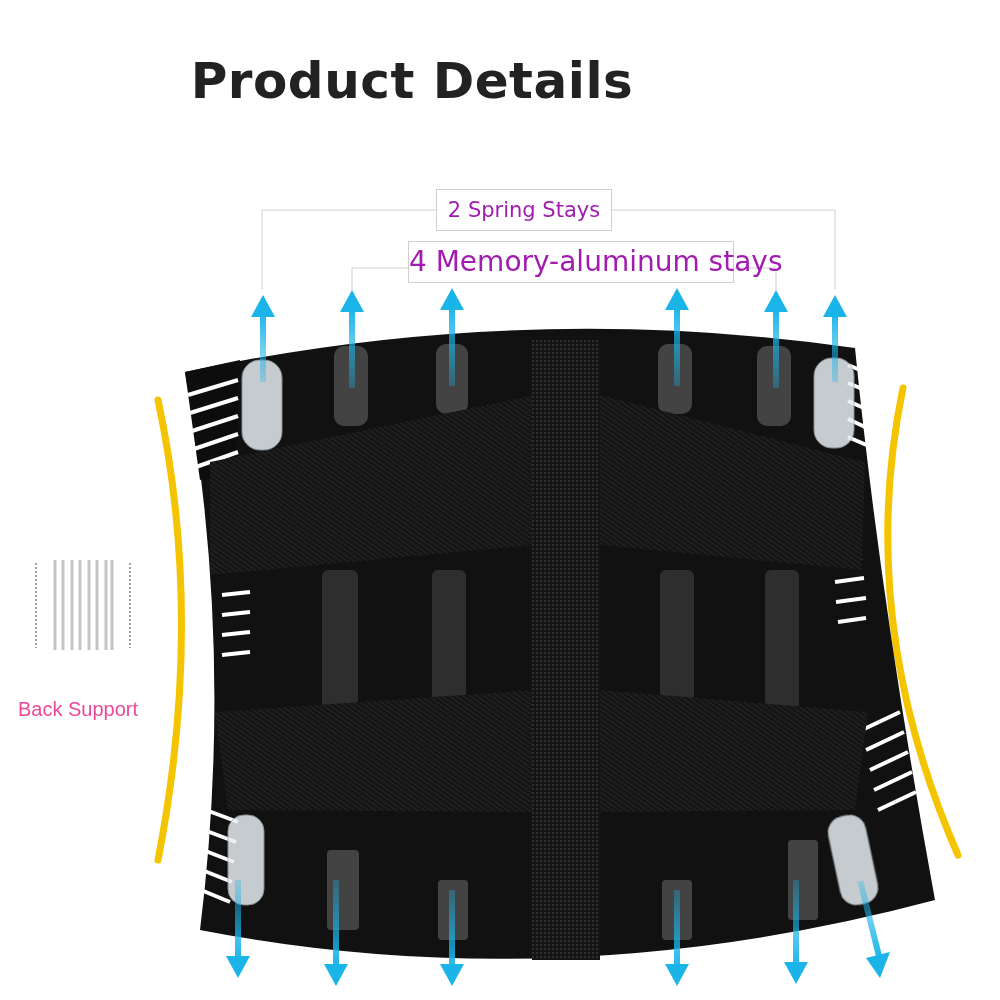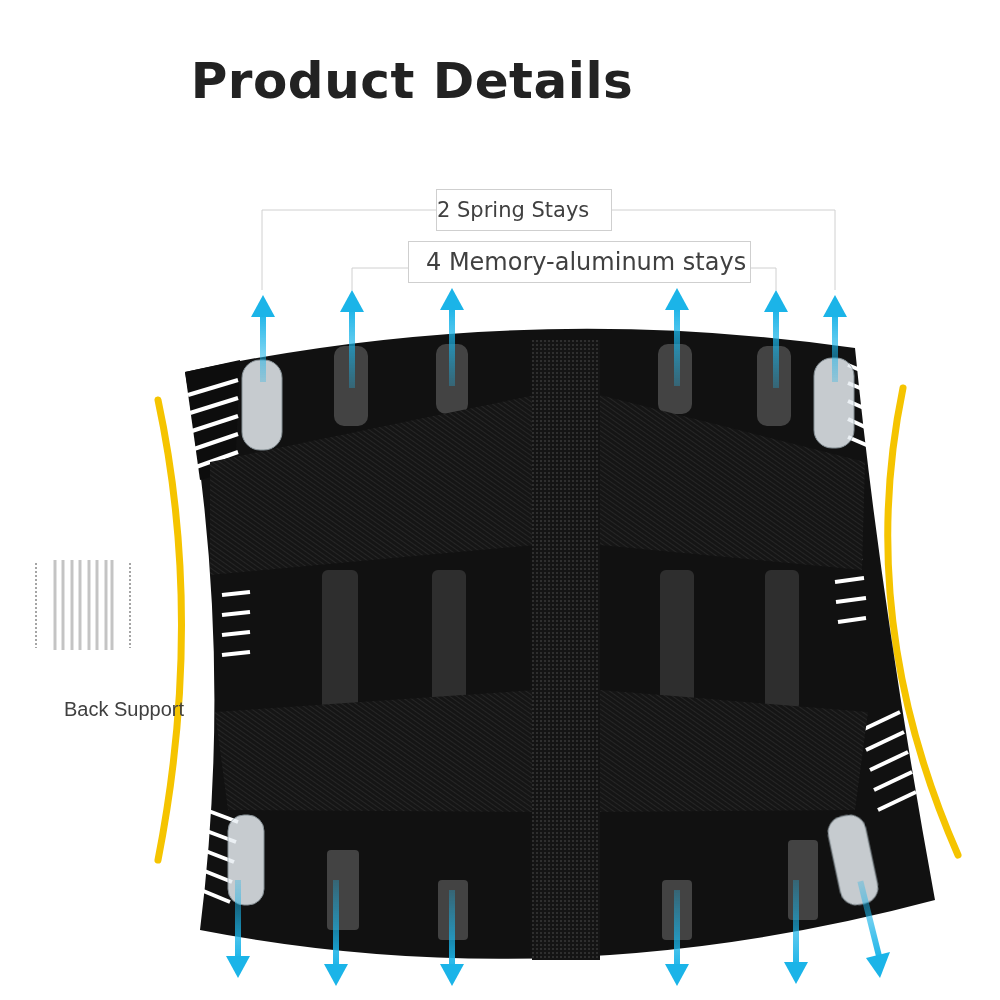--- a/index.html
+++ b/index.html
@@ -1,21 +1,21 @@
 <!DOCTYPE html>
 <html><head>
 <meta charset="utf-8">
 <style>
   html,body{margin:0;padding:0;background:#ffffff;}
   body{width:1000px;height:1000px;position:relative;overflow:hidden;font-family:"DejaVu Sans",sans-serif;}
   .title{position:absolute;left:0;top:52px;width:824px;text-align:center;font-family:"DejaVu Sans",sans-serif;font-weight:bold;font-size:50px;color:#222222;letter-spacing:0.5px;}
-  .label-box{position:absolute;background:#fff;border:1px solid #cfcfcf;color:#404040;font-family:"DejaVu Sans",sans-serif;text-align:left;white-space:nowrap;}
+  .label-box{position:absolute;background:#fff;border:1px solid #cfcfcf;color:#a21caf;font-family:"DejaVu Sans",sans-serif;text-align:center;white-space:nowrap;}
   .label-spring{left:436px;top:189px;width:174px;height:40px;line-height:40px;font-size:21px;}
-  .label-memory{left:408px;top:241px;width:324px;height:40px;line-height:40px;font-size:24px;padding-left:17px;}
-  .back-label{position:absolute;left:18px;top:698px;font-family:"Liberation Sans",sans-serif;font-size:20px;color:#404040;margin-left:46px;}
+  .label-memory{left:408px;top:241px;width:324px;height:40px;line-height:40px;font-size:28px;}
+  .back-label{position:absolute;left:18px;top:698px;font-family:"Liberation Sans",sans-serif;font-size:20px;color:#ec4899;}
   svg{position:absolute;left:0;top:0;}
 </style>
 </head>
 <body>
 
 <div class="title">Product Details</div>
 
 <svg width="1000" height="1000" viewBox="0 0 1000 1000">
   <defs>
     <linearGradient id="arrowGrad" x1="0" y1="0" x2="0" y2="1">

